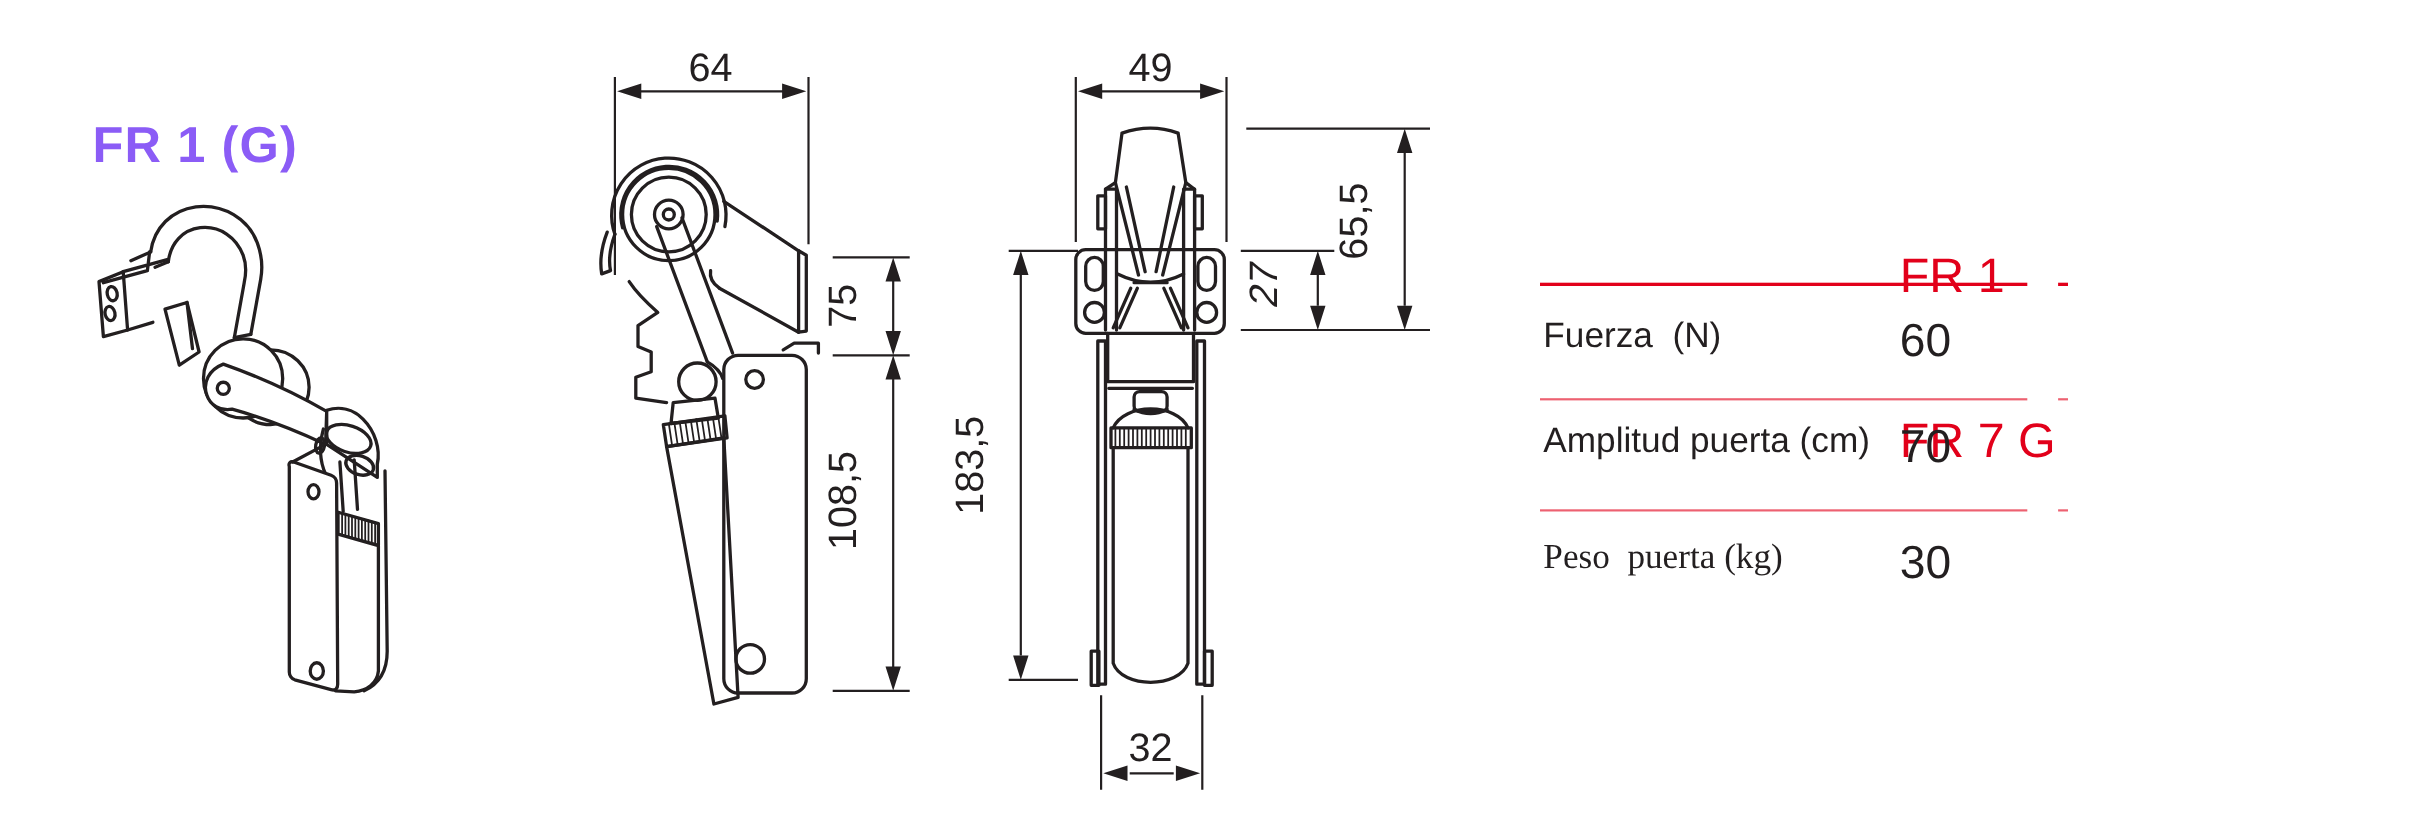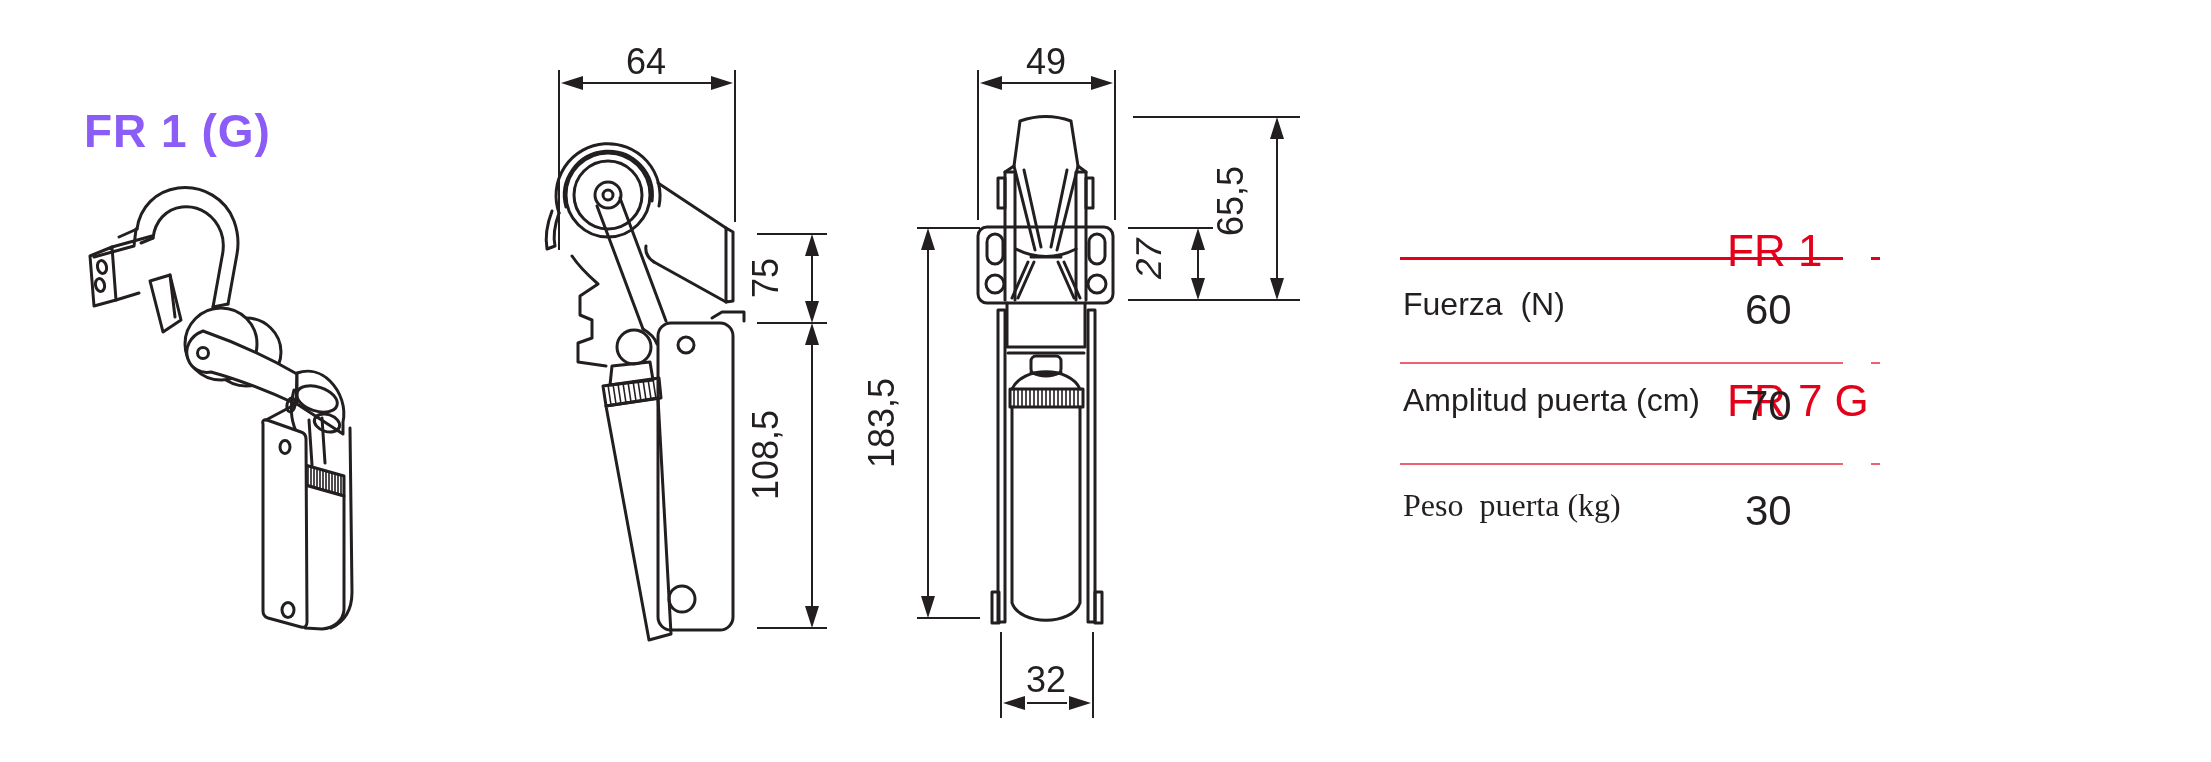--- a/index.html
+++ b/index.html
@@ -15,21 +15,21 @@
   .arr{fill:#231f20;stroke:none;}
   .hatch{stroke:#231f20;stroke-width:1.6;fill:none;}
   .spec{position:absolute;left:1400px;top:0;width:560px;height:560px;margin-top:20px;}
   .spec .hdr{position:absolute;left:327px;top:106px;color:#e2001a;font-size:44px;
              line-height:50px;white-space:pre;}
   .rule-thick{position:absolute;left:0;height:3px;background:#e2001a;}
   .rule-thin{position:absolute;left:0;height:1.5px;background:#e2001a;opacity:0.62;}
   .rule-dash-thick{position:absolute;height:3px;background:#e2001a;}
   .rule-dash-thin{position:absolute;height:1.5px;background:#e2001a;opacity:0.62;}
   .row-label{position:absolute;left:3px;font-size:32px;white-space:pre;}
-  .row-value{position:absolute;left:345px;font-size:42px;}
+  .row-value{position:absolute;left:327px;font-size:42px;}
 </style>
 </head>
 <body>
 
 <div class="canvas">
 
   <div class="title">FR 1 (G)</div>
 
   <svg class="persp" style="left:55px;top:170px;" width="330" height="480" viewBox="55 170 330 480">
     <g class="art">

